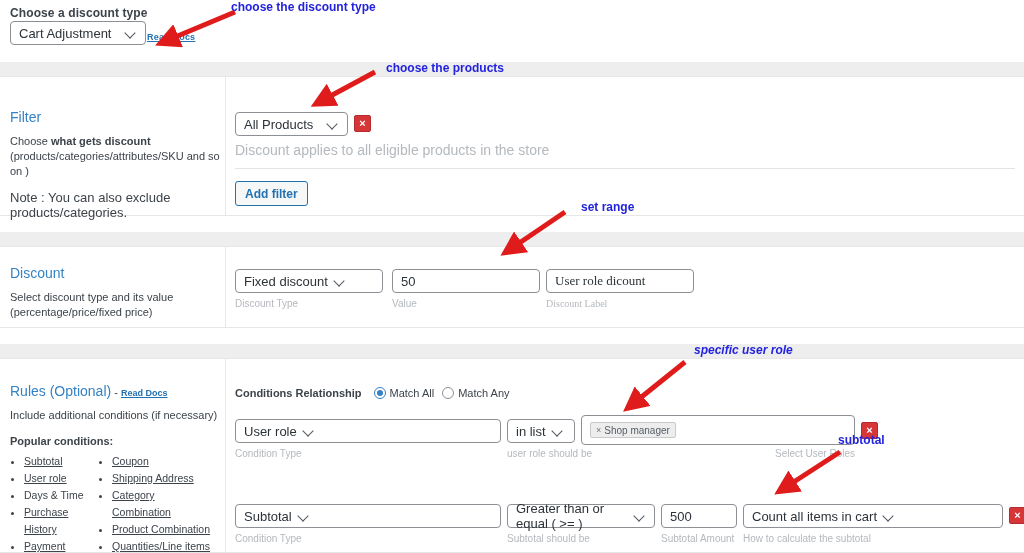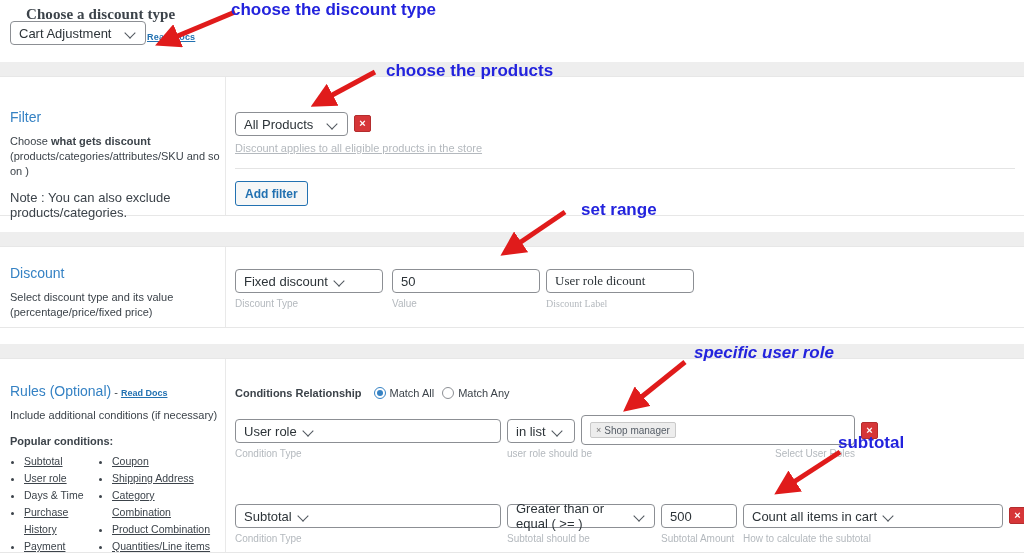--- a/index.html
+++ b/index.html
@@ -7,21 +7,21 @@
     margin: 0; padding: 0;
     width: 1024px; height: 553px;
     background: #ffffff;
     font-family: "Liberation Sans", sans-serif;
     overflow: hidden;
   }
   #root { position: relative; width: 1024px; height: 553px; background:#fff; }
 
   
   .topbar { position:absolute; left:0; top:0; width:1024px; height:62px; background:#fff; }
-  .top-label { position:absolute; left:26px; top:6px; font-size:15px; color:#3c434a; font-weight:bold; letter-spacing:.1px;font-family:Liberation Serif, serif; }
+  .top-label { position:absolute; left:10px; top:6px; font-size:12px; color:#3c434a; font-weight:bold; letter-spacing:.1px; }
   .select-box {
     border:1px solid #8c8f94; border-radius:4px; background:#fff;
     font-size:13px; color:#2c3338; display:flex; align-items:center;
     padding:0 8px; position:relative;
   }
   .select-box .txt { flex:1; white-space:nowrap; overflow:hidden; }
   .chev { width:12px; height:12px; flex:0 0 12px; margin-left:6px; position:relative; }
   .chev:before{
     content:""; position:absolute; left:1px; top:2px; width:7px; height:7px;
     border-right:1.6px solid #50575e; border-bottom:1.6px solid #50575e;
@@ -48,21 +48,21 @@
 
   .sec-right { position:absolute; left:225px; top:0; right:0; border-left:1px solid #e9e9e9; height:100%; }
 
   .row { position:relative; }
   .field { position:absolute; }
   .field .ctl {
     height:24px; border:1px solid #8c8f94; border-radius:4px; background:#fff;
     font-size:13px; color:#2c3338; display:flex; align-items:center; padding:0 8px;
   }
   .field .hint { font-size:10px; color:#b4b9be; margin-top:5px; white-space:nowrap; }
-  .hint-plain { position:absolute; font-size:11px; color:#b4b9be; white-space:nowrap;text-decoration:underline; }
+  .hint-plain { position:absolute; font-size:14px; color:#b4b9be; white-space:nowrap; }
 
   .x-btn {
     width:17px; height:17px; background:#d63638; border:1px solid #b32d2e; border-radius:2px;
     color:#fff; font-size:11px; line-height:15px; text-align:center; font-weight:bold;
     display:inline-block;
   }
 
   .btn-secondary {
     display:inline-flex; align-items:center; justify-content:center;
     height:25px; padding:0 9px; border:1px solid #2271b1; border-radius:3px;
@@ -93,21 +93,21 @@
   
   .pop-title { font-size:11px; font-weight:bold; color:#3c434a; margin-top:12px; }
   .cond-cols { display:flex; margin-top:6px; }
   .cond-cols ul { list-style:disc; margin:0; padding-left:14px; }
   .cond-cols ul li { font-size:10.5px; color:#3c434a; line-height:17px; }
   .cond-cols ul li a { color:#3c434a; text-decoration:underline; }
   .col-a { width:88px; }
   .col-b { width:115px; }
 
   
-  .anno { position:absolute; color:#2323dd; font-weight:bold; font-size:17px; white-space:nowrap; }
+  .anno { position:absolute; color:#2323dd; font-weight:bold; font-size:12px; white-space:nowrap; }
   .arrow { position:absolute; pointer-events:none; }
 </style>
 </head>
 <body>
 
 <div id="root">
 
   <div class="topbar">
     <div class="top-label">Choose a discount type</div>
     <div class="select-box" id="discount-type-select">

